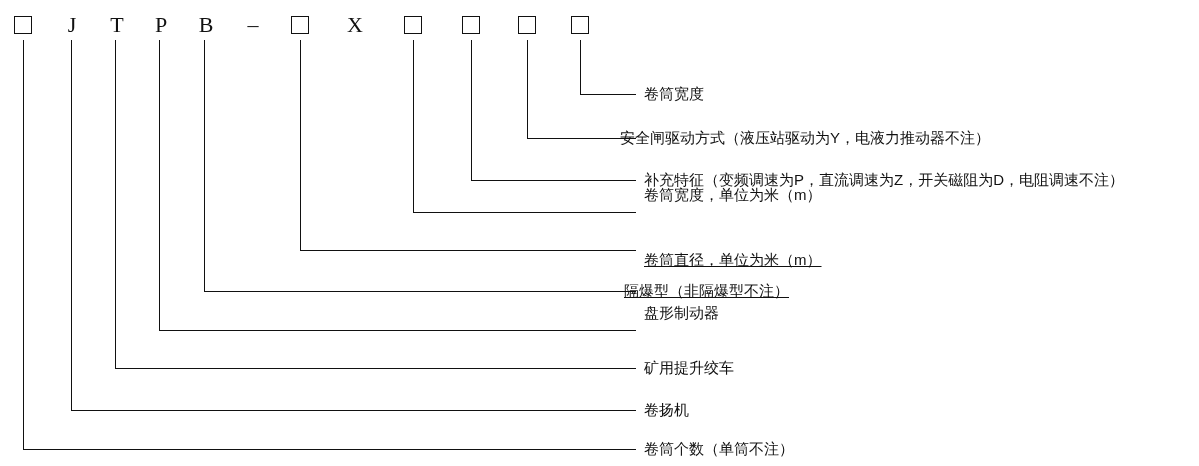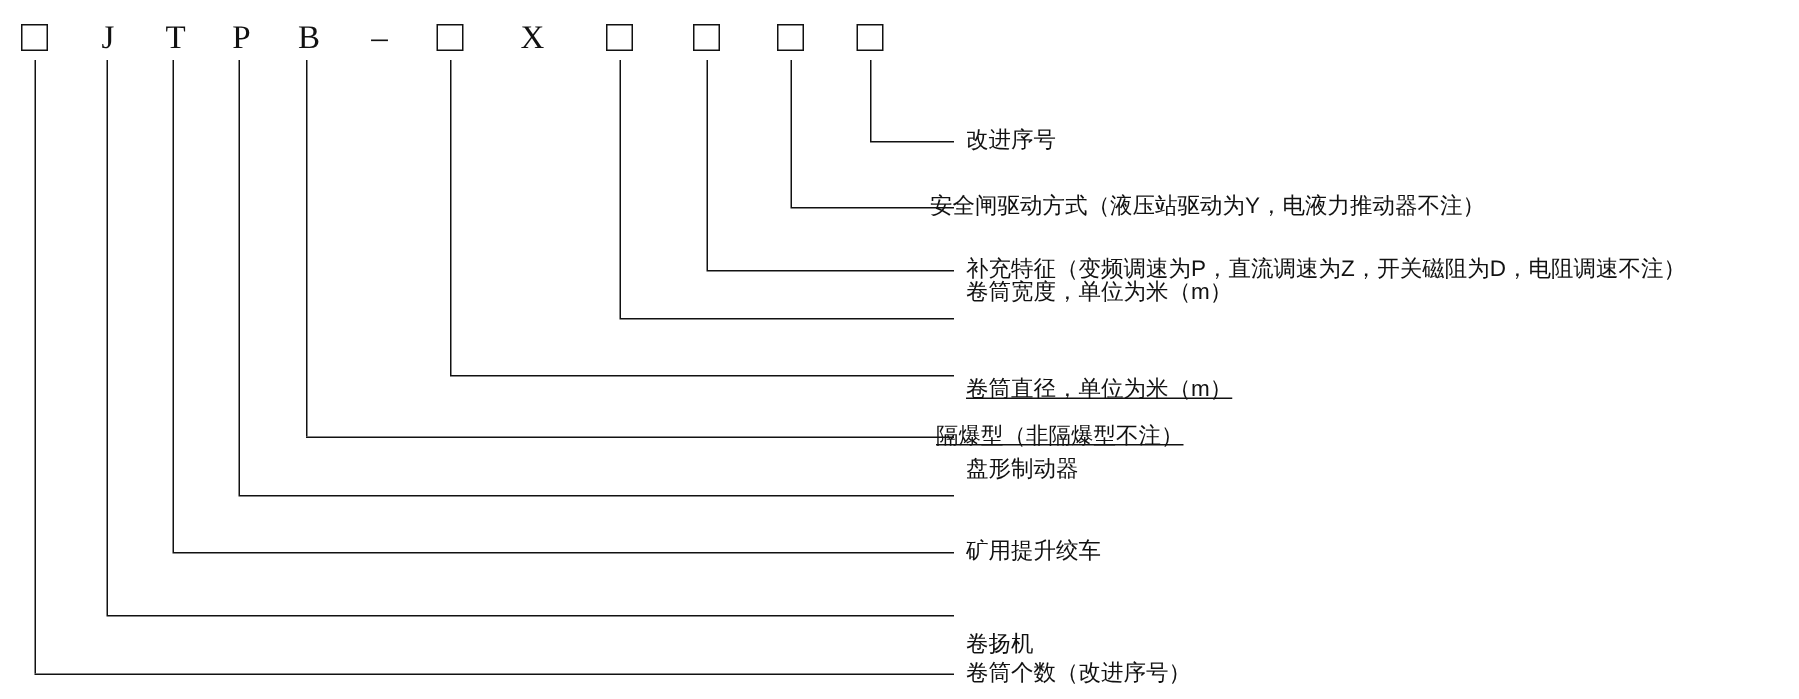--- a/index.html
+++ b/index.html
@@ -88,24 +88,24 @@
       <div class="vline" style="left: 159px; top: 40px; height: 290px;"></div>
       <div class="hline" style="left: 159px; top: 330px; width: 477px;"></div>
       <div class="vline" style="left: 115px; top: 40px; height: 328px;"></div>
       <div class="hline" style="left: 115px; top: 368px; width: 521px;"></div>
       <div class="vline" style="left: 71px; top: 40px; height: 370px;"></div>
       <div class="hline" style="left: 71px; top: 410px; width: 565px;"></div>
       <div class="vline" style="left: 23px; top: 40px; height: 409px;"></div>
       <div class="hline" style="left: 23px; top: 449px; width: 613px;"></div>
     </div>
   <div id="labels-layer">
-      <div class="label" style="left: 644px; top: 85px;">改进序号</div>
+      <div class="label" style="left: 644px; top: 85px;">卷筒宽度</div>
       <div class="label" style="left: 620px; top: 129px;">安全闸驱动方式（液压站驱动为Y，电液力推动器不注）</div>
       <div class="label" style="left: 644px; top: 171px;">补充特征（变频调速为P，直流调速为Z，开关磁阻为D，电阻调速不注）</div>
       <div class="label" style="left: 644px; top: 186px;">卷筒宽度，单位为米（m）</div>
       <div class="label" style="left: 644px; top: 251px; text-decoration: underline;">卷筒直径，单位为米（m）</div>
       <div class="label" style="left: 624px; top: 282px; text-decoration: underline;">隔爆型（非隔爆型不注）</div>
       <div class="label" style="left: 644px; top: 304px;">盘形制动器</div>
       <div class="label" style="left: 644px; top: 359px;">矿用提升绞车</div>
-      <div class="label" style="left: 644px; top: 421px;">卷扬机</div>
-      <div class="label" style="left: 644px; top: 440px;">卷筒个数（改进序号）</div>
+      <div class="label" style="left: 644px; top: 401px;">卷扬机</div>
+      <div class="label" style="left: 644px; top: 440px;">卷筒个数（单筒不注）</div>
     </div>
 </div>
 
 </body></html>

